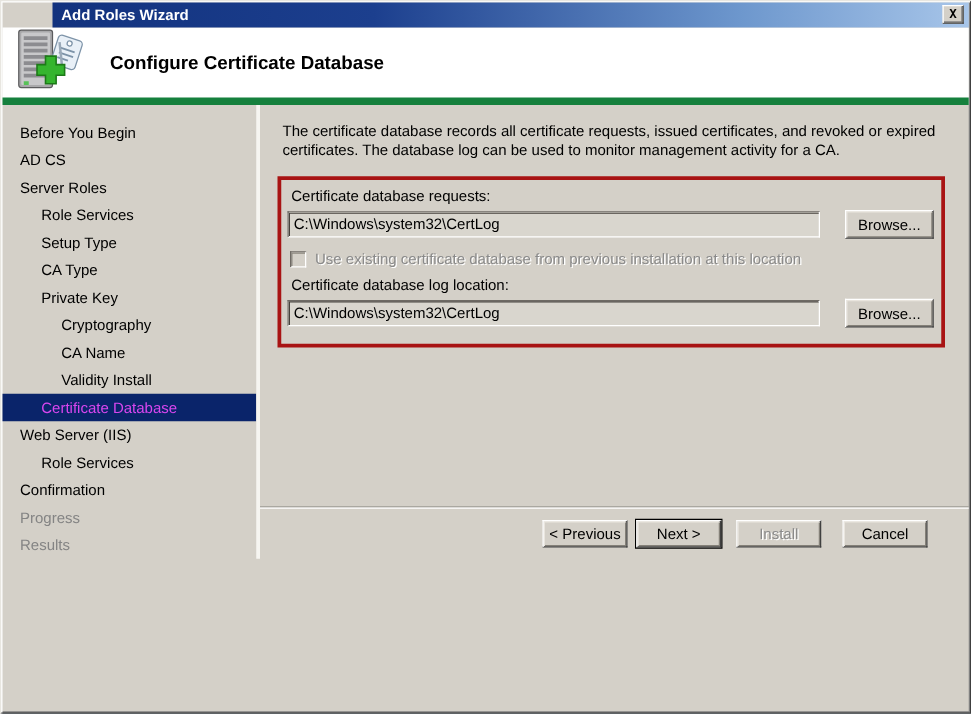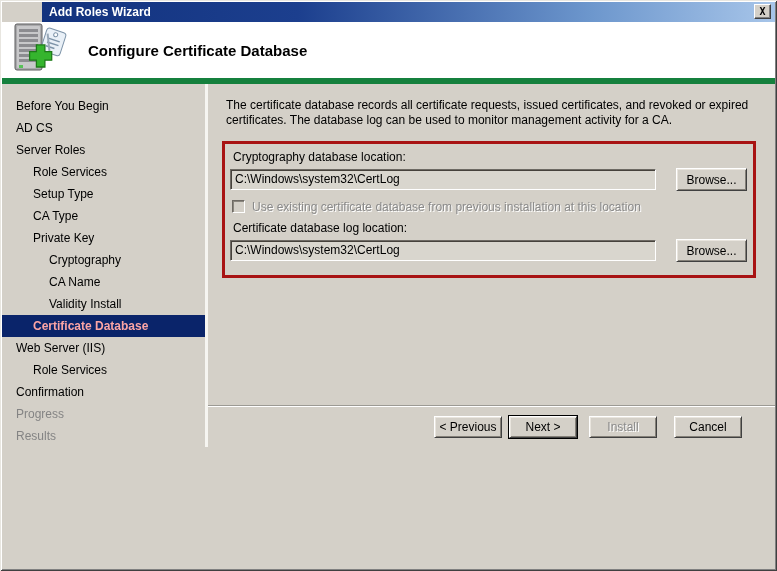--- a/index.html
+++ b/index.html
@@ -58,21 +58,21 @@
     padding-top:11px;
   }
   .side-item{
     height:22px;line-height:22px;
     white-space:nowrap;
     cursor:default;
   }
   .side-item.lvl0{padding-left:14px;}
   .side-item.lvl1{padding-left:31px;}
   .side-item.lvl2{padding-left:47px;}
-  .side-item.selected{background:#0a246a;color:#fca5a5;font-weight:bold;}
+  .side-item.selected{background:#0a246a;color:#d946ef;}
   .side-item.disabled{color:#848484;}
   .vdivider{width:3px;background:#f6f5f1;flex:0 0 auto;}
   .content-col{flex:1;display:flex;flex-direction:column;min-width:0;}
   .main{flex:1;padding:14px 0 0 11px;position:relative;}
   .description{
     margin:0 26px 0 7px;
     line-height:15px;
   }
   
   .red-box{
@@ -98,21 +98,21 @@
     border:1px solid;
     border-color:#fff #404040 #404040 #fff;
     box-shadow:inset 1px 1px 0 #e9e5de, inset -1px -1px 0 #848078;
     font-family:"Liberation Sans","DejaVu Sans",sans-serif;
     font-size:12px;color:#000;
     text-align:center;
     cursor:default;
     padding:0;
   }
   .browse-btn{width:71px;height:23px;margin-left:20px;flex:0 0 auto;}
-  .check-row{display:flex;align-items:flex-start;margin:9px 0 7px 2px;height:14px;}
+  .check-row{display:flex;align-items:flex-end;margin:9px 0 7px 2px;height:14px;}
   .checkbox{
     width:13px;height:13px;flex:0 0 auto;
     background:#d4d0c8;
     border:1px solid;
     border-color:#6e6a64 #fff #fff #6e6a64;
     box-shadow:inset 1px 1px 0 #8a867e;
   }
   .check-label{
     margin-left:7px;
     color:#8a8a8a;
@@ -198,21 +198,21 @@
 
     <div class="vdivider"></div>
 
     <div class="content-col">
       <div class="main">
 
         <p class="description">The certificate database records all certificate requests, issued certificates, and revoked or expired certificates. The database log can be used to monitor management activity for a CA.</p>
 
         <div class="red-box">
 
-          <div class="field-label">Cryptography database location:</div>
+          <div class="field-label">Certificate database requests:</div>
           <div class="field-row">
             <div class="text-input">C:\Windows\system32\CertLog</div>
             <button class="btn browse-btn">Browse...</button>
           </div>
 
           <div class="check-row">
             <div class="checkbox"></div>
             <span class="check-label">Use existing certificate database from previous installation at this location</span>
           </div>
 

